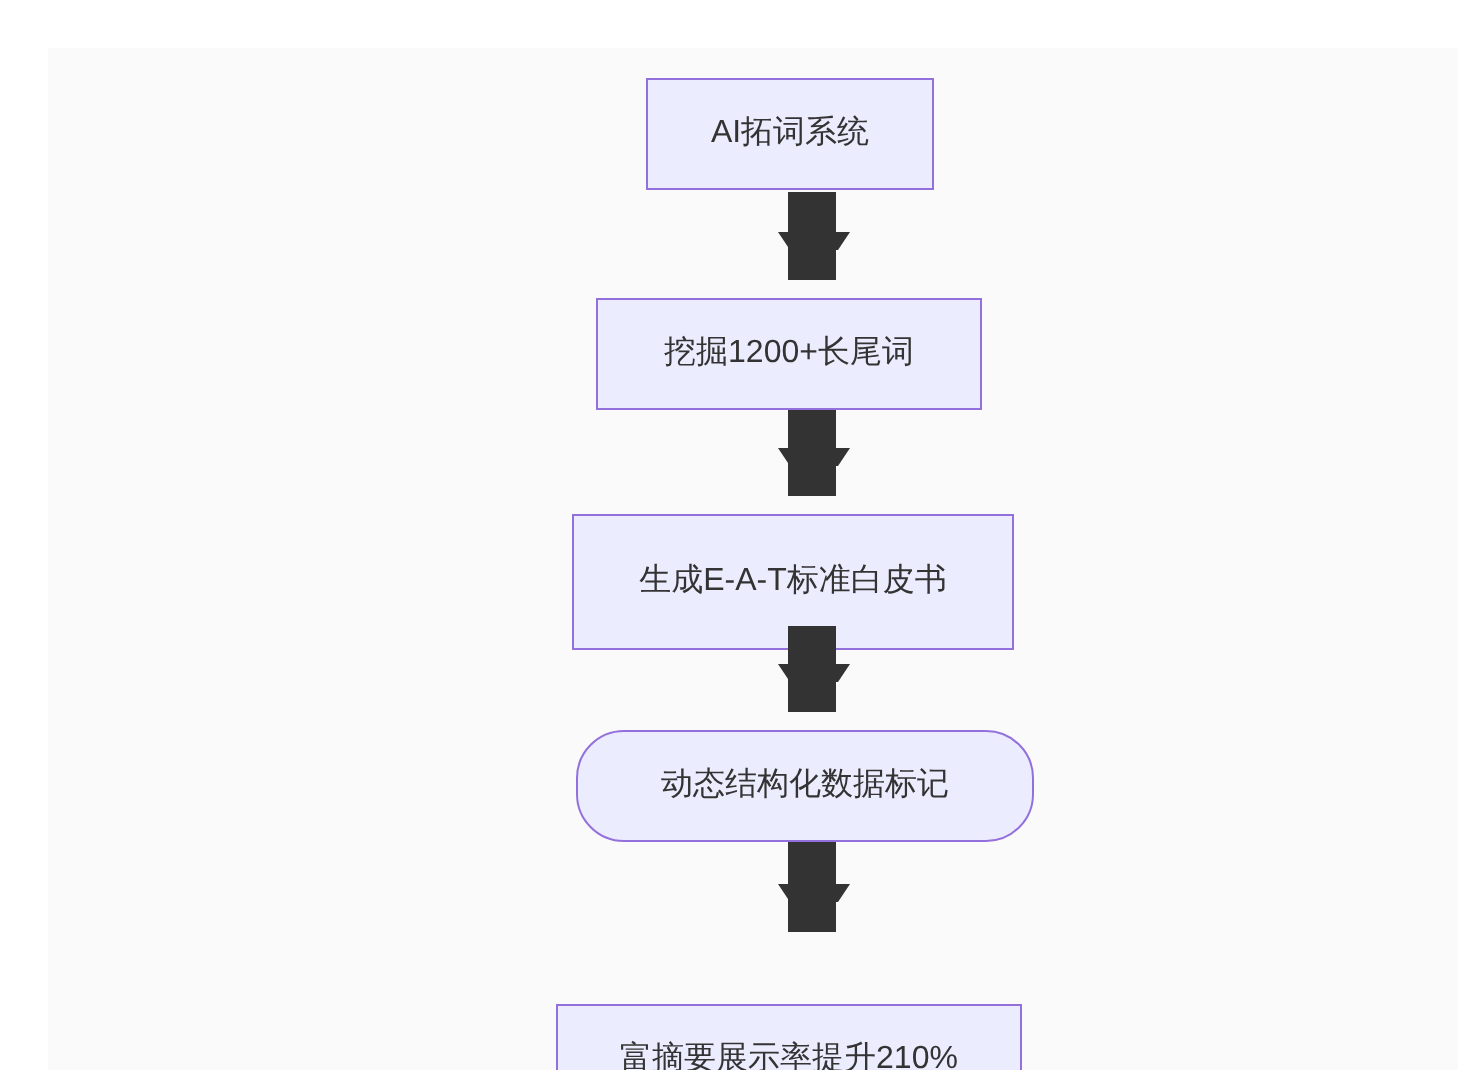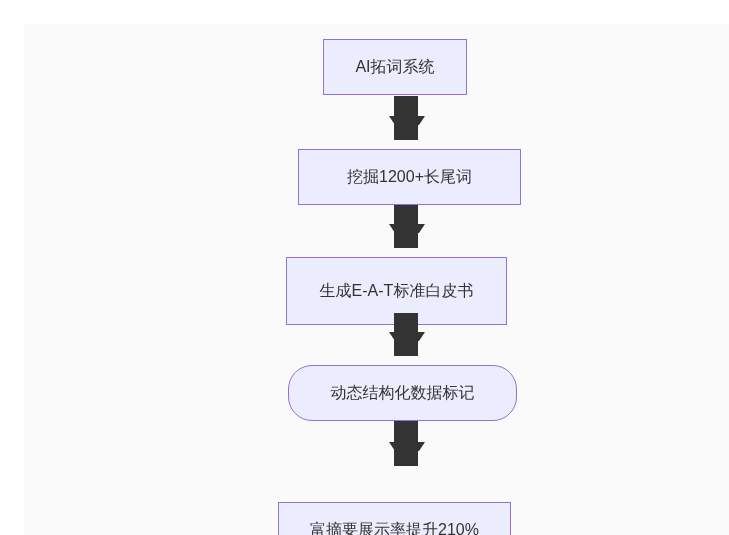--- a/index.html
+++ b/index.html
@@ -27,21 +27,21 @@
     border: 1px solid var(--node-border, #9370DB);
     color: var(--text-color, #333333);
     font-size: 16px;
     line-height: 1;
     white-space: nowrap;
     text-align: center;
   }
 
   
   .node-1 { left: 299px; top: 15px;  width: 144px; height: 56px; }
-  .node-2 { left: 274px; top: 125px; width: 223px; height: 56px; }
+  .node-2 { left: 274px; top: 125px; width: 193px; height: 56px; }
   .node-3 { left: 262px; top: 233px; width: 221px; height: 68px; }
   .node-4 { left: 264px; top: 341px; width: 229px; height: 56px; border-radius: 24px; }
   .node-5 { left: 254px; top: 478px; width: 233px; height: 56px; }
 
   .arrow {
     position: absolute;
     left: 365px;           
     width: 12px;
   }
   .arrow .shaft {

